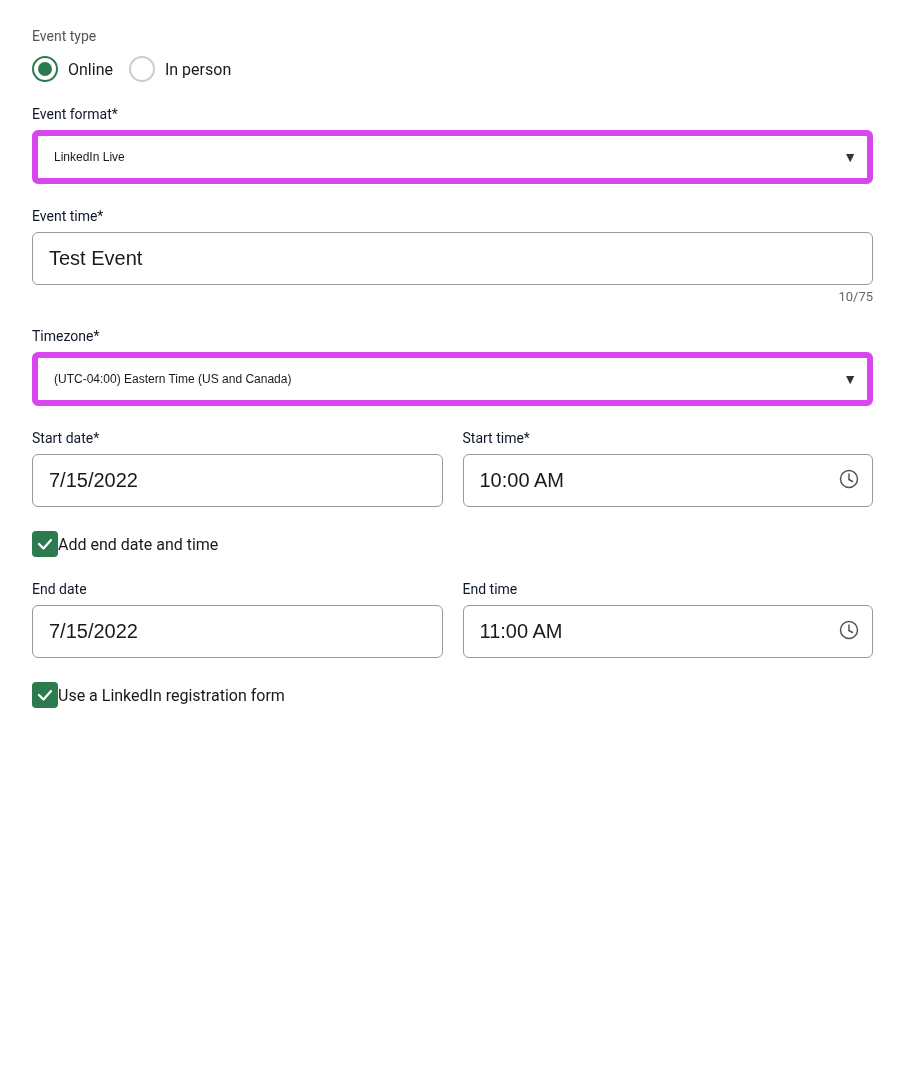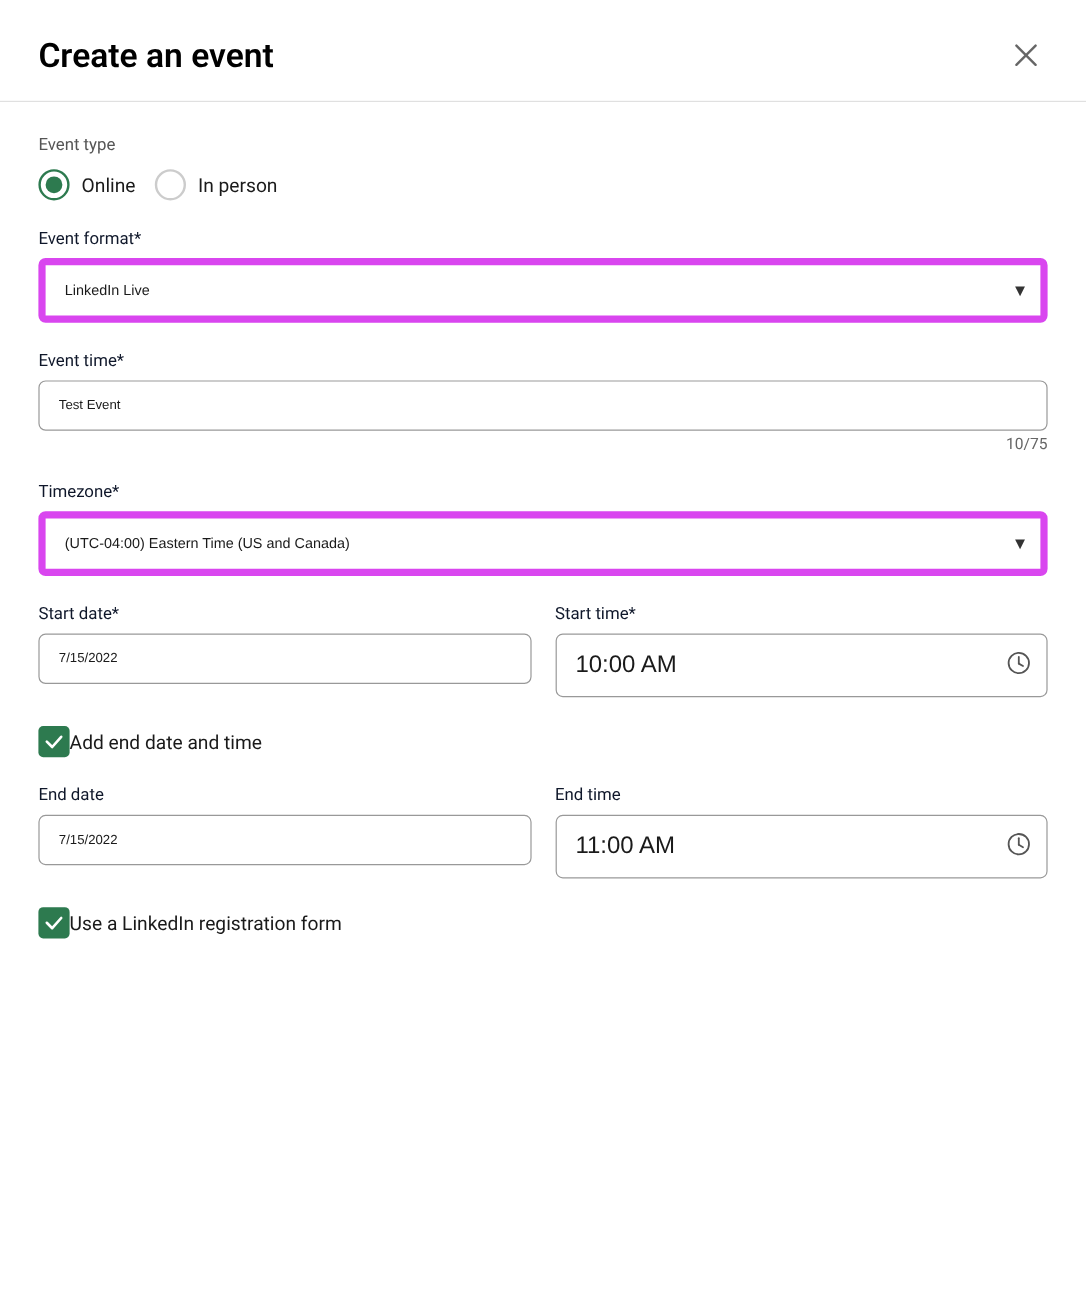--- a/index.html
+++ b/index.html
@@ -134,21 +134,21 @@
       pointer-events: none;
       color: #333;
       font-size: 14px;
     }
 
     .text-input {
       width: 100%;
       padding: 14px 16px;
       border: 1px solid #999;
       border-radius: 6px;
-      font-size: 11px;
+      font-size: 20px;
       color: #1a1a1a;
       background: #fff;
       outline: none;
     }
 
     .char-count {
       text-align: right;
       font-size: 13px;
       color: #666;
       margin-top: 4px;
@@ -218,29 +218,20 @@
 
     .checkbox-label {
       font-size: 16px;
       color: #1a1a1a;
     }
   </style>
 </head>
 <body>
 
 <div class="modal">
-  <div class="modal-header">
-    <h1 class="modal-title">Create an event</h1>
-    <button class="close-btn">
-      <svg width="20" height="20" viewBox="0 0 20 20" fill="none" xmlns="http://www.w3.org/2000/svg">
-        <line x1="2" y1="2" x2="18" y2="18" stroke="#666" stroke-width="2" stroke-linecap="round"></line>
-        <line x1="18" y1="2" x2="2" y2="18" stroke="#666" stroke-width="2" stroke-linecap="round"></line>
-      </svg>
-    </button>
-  </div>
 
   <div class="modal-body">
 
     <div class="form-section">
       <div class="section-label">Event type</div>
       <div class="radio-group">
         <label class="radio-option">
           <div class="radio-circle selected"></div>
           <span class="radio-label">Online</span>
         </label>

